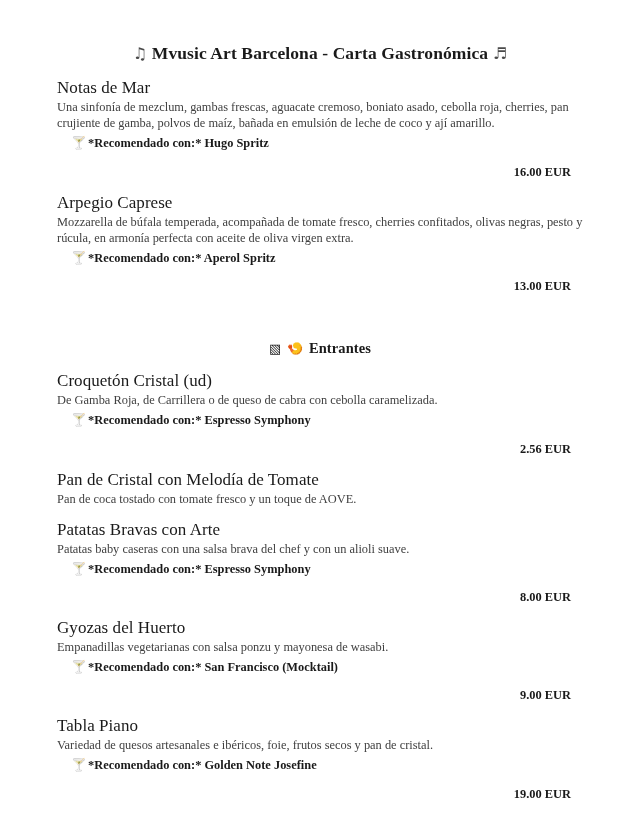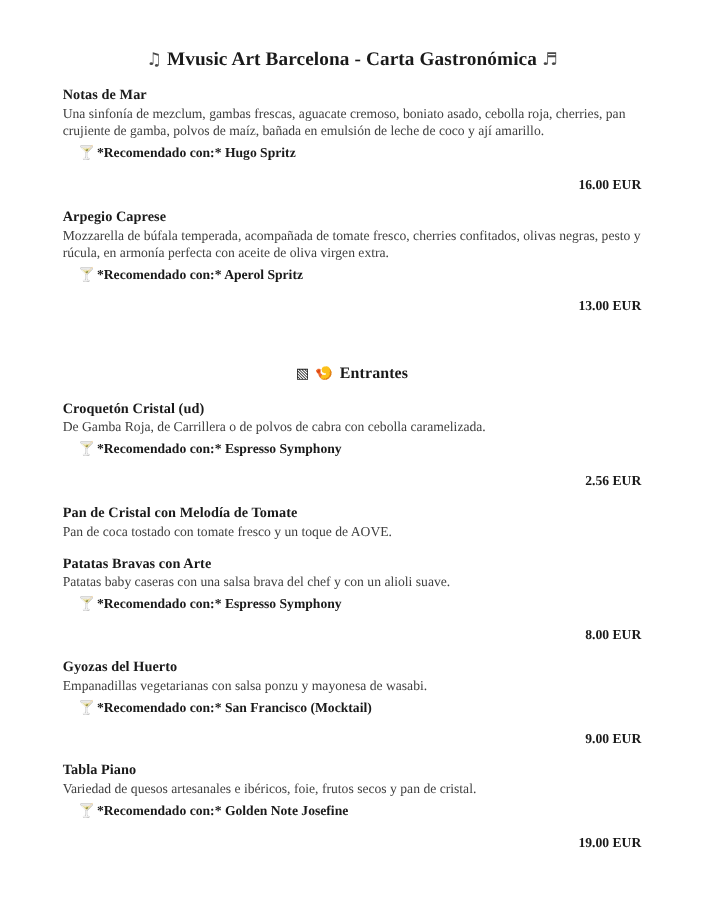--- a/index.html
+++ b/index.html
@@ -43,22 +43,22 @@
   .section-head.second {
   }
   .sec-ico {
     font-size: 13px;
     letter-spacing: 2px;
   }
   .item {
     margin: 0 0 0 0;
   }
   .item-name {
-    font-size: 13px;
-    font-weight: bold;
+    font-size: 17px;
+    font-weight: normal;
     margin: 13px 0 1px 0;
     letter-spacing: 0.05px;
   }
   .item-desc {
     font-size: 12.4px;
     line-height: 1.33;
     margin: 0 0 0 0;
     color: #404040;
   }
   .item-rec {
@@ -69,21 +69,21 @@
   }
   .glass {
     display: inline-block;
     width: 12px;
     margin-right: 2px;
   }
   .item-price {
     text-align: right;
     font-size: 12.4px;
     font-weight: bold;
-    margin: 13px 0 0 0;
+    margin: 13px 12px 0 0;
   }
   .item-price.tight {
     margin-top: 10px;
   }
   .emoji {
     font-family: "DejaVu Sans", sans-serif;
   }
 </style>
 </head>
 <body>
@@ -121,21 +121,21 @@
 
   <div class="section">
     <div class="section-head second">
       <span class="emoji sec-ico">▧</span>
       <span class="emoji sec-ico">🍤</span>
       <span>Entrantes</span>
     </div>
 
     <div class="item">
       <div class="item-name">Croquetón Cristal (ud)</div>
-      <div class="item-desc">De Gamba Roja, de Carrillera o de polvos de cabra con cebolla caramelizada.</div>
+      <div class="item-desc">De Gamba Roja, de Carrillera o de queso de cabra con cebolla caramelizada.</div>
       <div class="item-rec">
         <span class="emoji glass">🍸</span>
         <span>*Recomendado con:* Espresso Symphony</span>
       </div>
       <div class="item-price">2.56 EUR</div>
     </div>
 
     <div class="item">
       <div class="item-name">Pan de Cristal con Melodía de Tomate</div>
       <div class="item-desc">Pan de coca tostado con tomate fresco y un toque de AOVE.</div>

